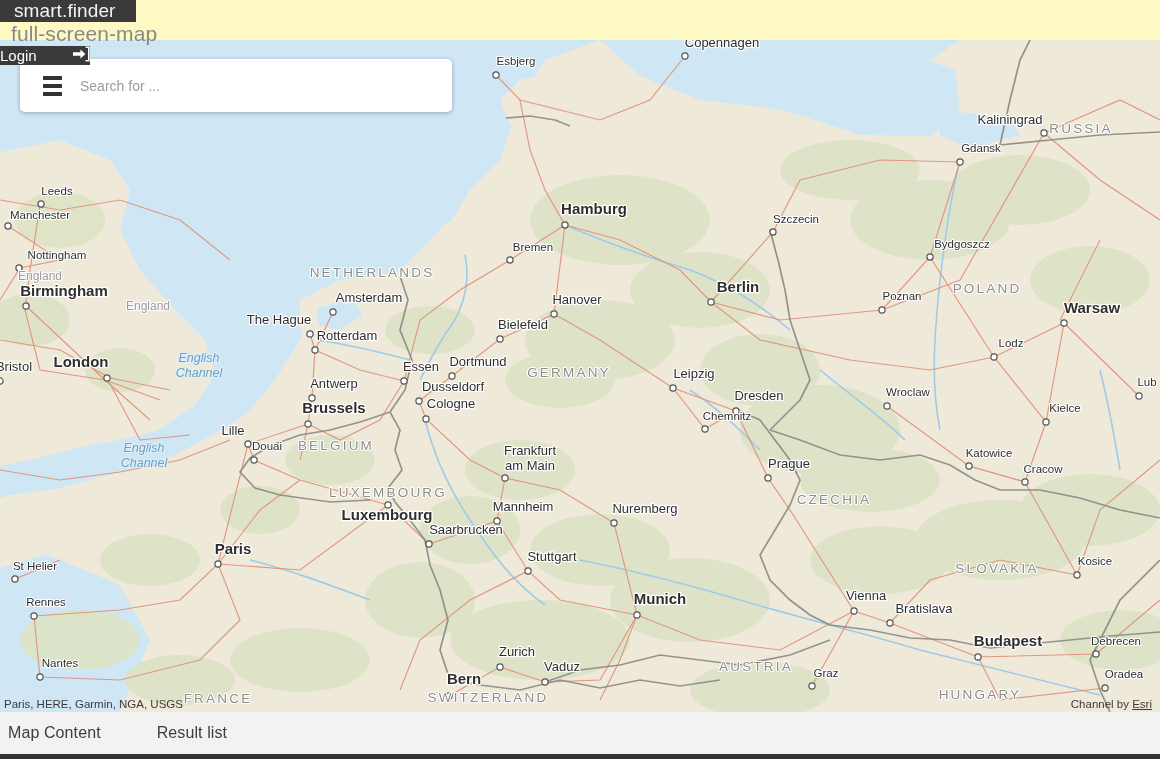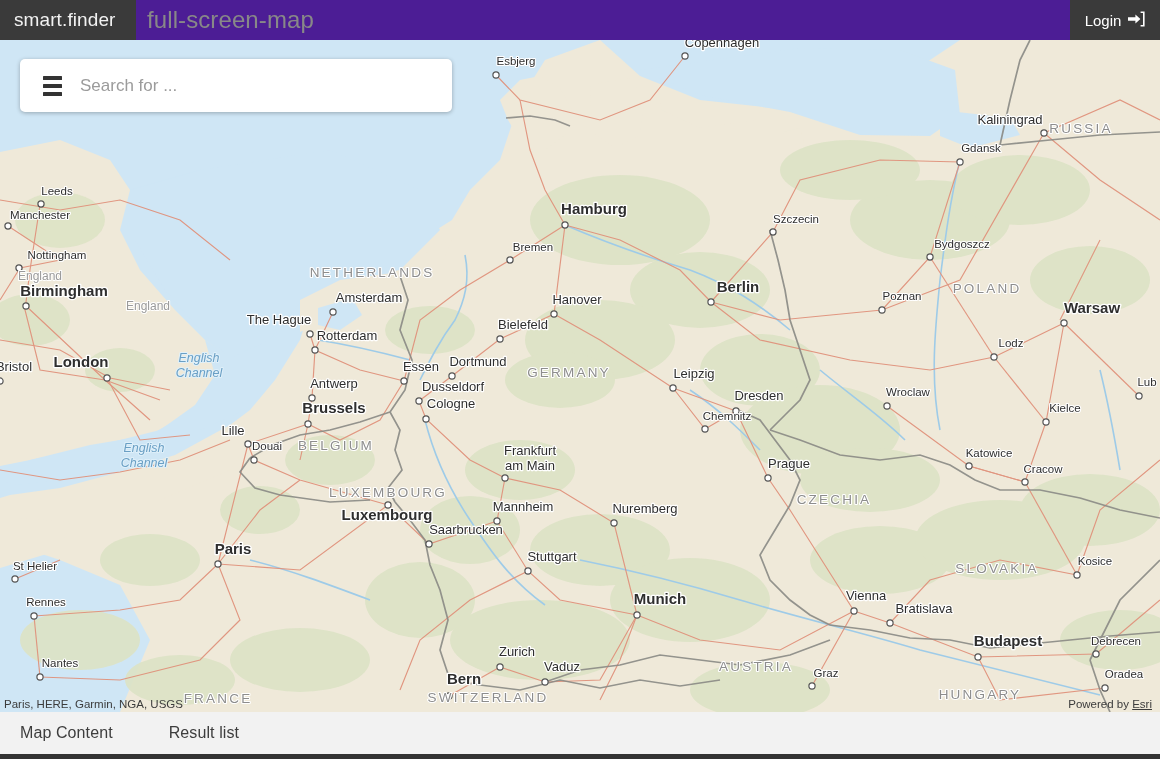--- a/index.html
+++ b/index.html
@@ -17,60 +17,60 @@
     height: 759px;
     overflow: hidden;
   }
 
   
   .header {
     position: absolute;
     top: 0; left: 0;
     width: 1160px;
     height: 40px;
-    background: #4c1d95;
+    background: #fef9c3;
     z-index: 40;
     display: flex;
     align-items: stretch;
+    flex-direction: column;
   }
   .brand {
     width: 136px;
     height: 40px;
     background: #3a3a3a;
     color: #f2f2f2;
     display: flex;
     align-items: center;
     padding-left: 14px;
     box-sizing: border-box;
     font-size: 19px;
     letter-spacing: 0.1px;
     font-weight: 400;
   }
   .app-title {
     flex: 1;
     display: flex;
     align-items: center;
     padding-left: 11px;
     color: #888888;
-    font-size: 24px;
+    font-size: 21px;
     font-weight: 400;
     letter-spacing: 0.1px;
   }
   .login-box {
     width: 90px;
     height: 40px;
     background: #3a3a3a;
     color: #ffffff;
     display: flex;
     align-items: center;
-    justify-content: center;
+    justify-content: space-between;
     gap: 7px;
     font-size: 15px;
     cursor: pointer;
-    margin-left: 40px;
   }
   .login-icon { display: block; }
 
   
   .map-area {
     position: absolute;
     top: 40px; left: 0;
     width: 1160px;
     height: 672px;
     overflow: hidden;
@@ -108,21 +108,21 @@
     width: 19px;
     height: 4px;
     background: #333333;
     border-radius: 0.5px;
   }
   .search-input {
     flex: 1;
     border: none;
     outline: none;
     font-family: "Liberation Sans", sans-serif;
-    font-size: 17px;
+    font-size: 14px;
     color: #4a4a4a;
     background: transparent;
     padding: 0 10px 0 6px;
     height: 51px;
   }
   .search-input::placeholder { color: #9b9b9b; opacity: 1; }
 
   
   .attrib-left {
     position: absolute;
@@ -158,21 +158,21 @@
     align-items: center;
     z-index: 40;
   }
   .tab {
     font-size: 16px;
     color: #3d3d3d;
     cursor: pointer;
     padding: 0 8px;
     letter-spacing: 0.1px;
   }
-  .tab-map-content { margin-left: 12px; }
+  .tab-map-content { margin-left: 0; }
   .tab-result-list { margin-left: 40px; }
   .footer-strip {
     position: absolute;
     top: 754px; left: 0;
     width: 1160px;
     height: 5px;
     background: #333333;
     z-index: 40;
   }
 
@@ -508,21 +508,21 @@
             <text x="488" y="662" class="lbl country" text-anchor="middle">SWITZERLAND</text>
             <text x="40" y="240" class="lbl region" text-anchor="middle">England</text>
             <text x="148" y="270" class="lbl region" text-anchor="middle">England</text>
             <text x="199" y="322" class="lbl water-lbl" text-anchor="middle"><tspan x="199" dy="0">English</tspan><tspan x="199" dy="15">Channel</tspan></text>
             <text x="144" y="412" class="lbl water-lbl" text-anchor="middle"><tspan x="144" dy="0">English</tspan><tspan x="144" dy="15">Channel</tspan></text>
           </g>
       </g>
     </svg>
 
     <div class="attrib-left">Paris, HERE, Garmin, NGA, USGS</div>
-    <div class="attrib-right"><span>Powered by </span><a href="#">Esri</a></div>
+    <div class="attrib-right"><span>Channel by </span><a href="#">Esri</a></div>
   </div>
 
   <div class="header">
     <div class="brand">smart.finder</div>
     <div class="app-title">full-screen-map</div>
     <div class="login-box">
       <span>Login</span>
       <span class="login-icon">
         <svg width="17" height="16" viewBox="0 0 17 16" xmlns="http://www.w3.org/2000/svg">
           <path d="M0 6.2 h7.4 V3.4 L12.4 8 L7.4 12.6 V9.8 H0 Z" fill="#ffffff"></path>

